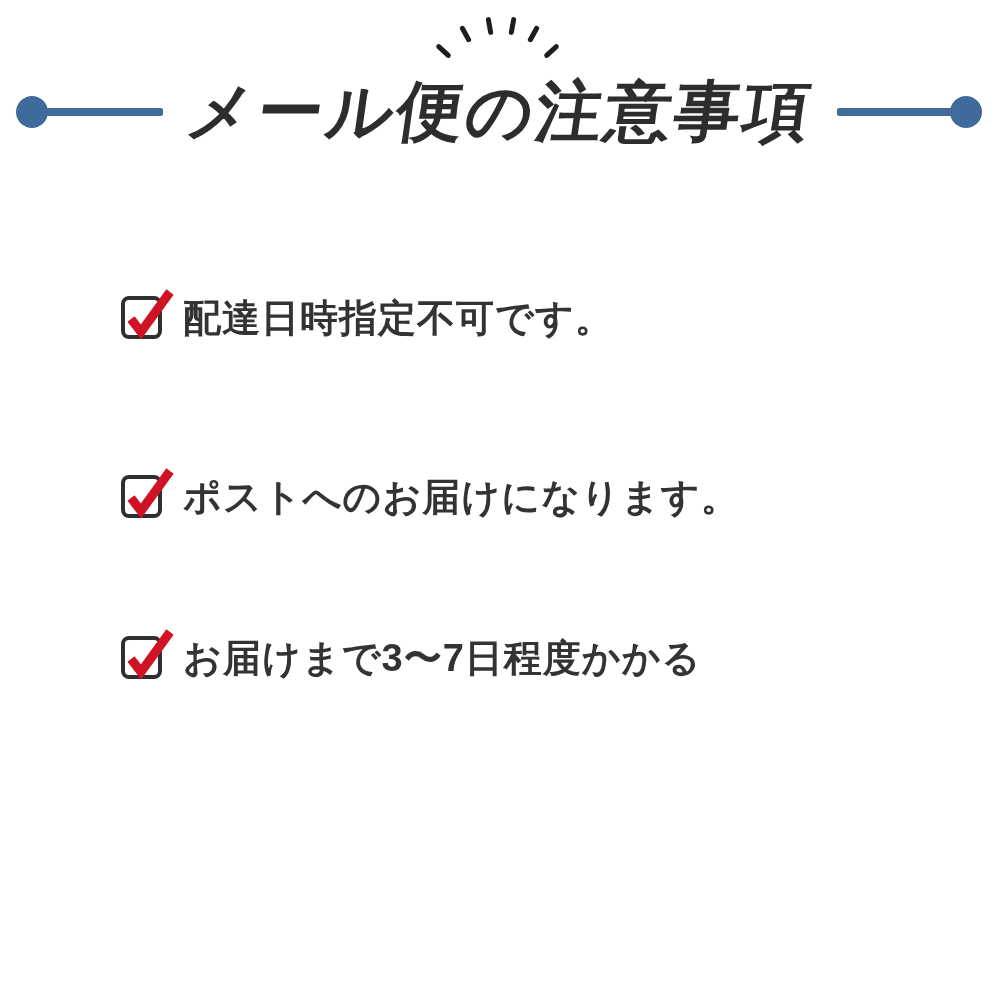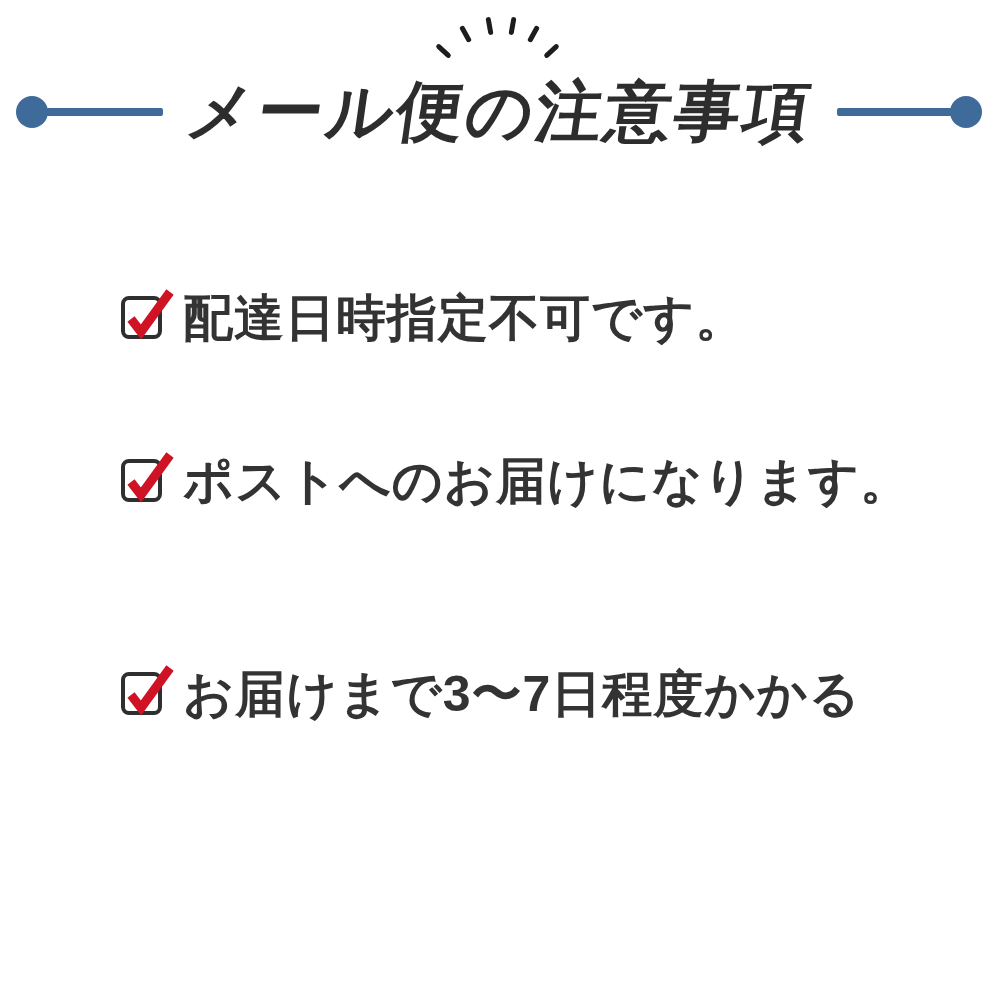--- a/index.html
+++ b/index.html
@@ -48,36 +48,36 @@
     transform: skewX(-8deg);
     white-space: nowrap;
   }
 
   
   .item {
     position: absolute; left: 121px;
     display: flex; align-items: flex-start; gap: 21px;
   }
   .item-1 { top: 287px; }
-  .item-2 { top: 450px; }
-  .item-3 { top: 663px; }
+  .item-2 { top: 466px; }
+  .item-3 { top: 627px; }
 
   .checkbox {
     position: relative; flex: 0 0 auto;
     width: 41px; height: 43px; margin-top: 9px;
     border: 4px solid #2f2f2f; border-radius: 8px;
     background: transparent;
   }
   .checkbox svg {
     position: absolute; left: 1px; top: -14px;
     width: 48px; height: 54px; overflow: visible;
   }
 
   .item-text {
-    font-size: 50px; font-weight: 900; line-height: 62px;
+    font-size: 38px; font-weight: 900; line-height: 62px;
     letter-spacing: 1px; color: #333333;
     white-space: nowrap;
   }
 </style>
 </head>
 <body>
 
 <div class="page">
 
   <div class="burst">

